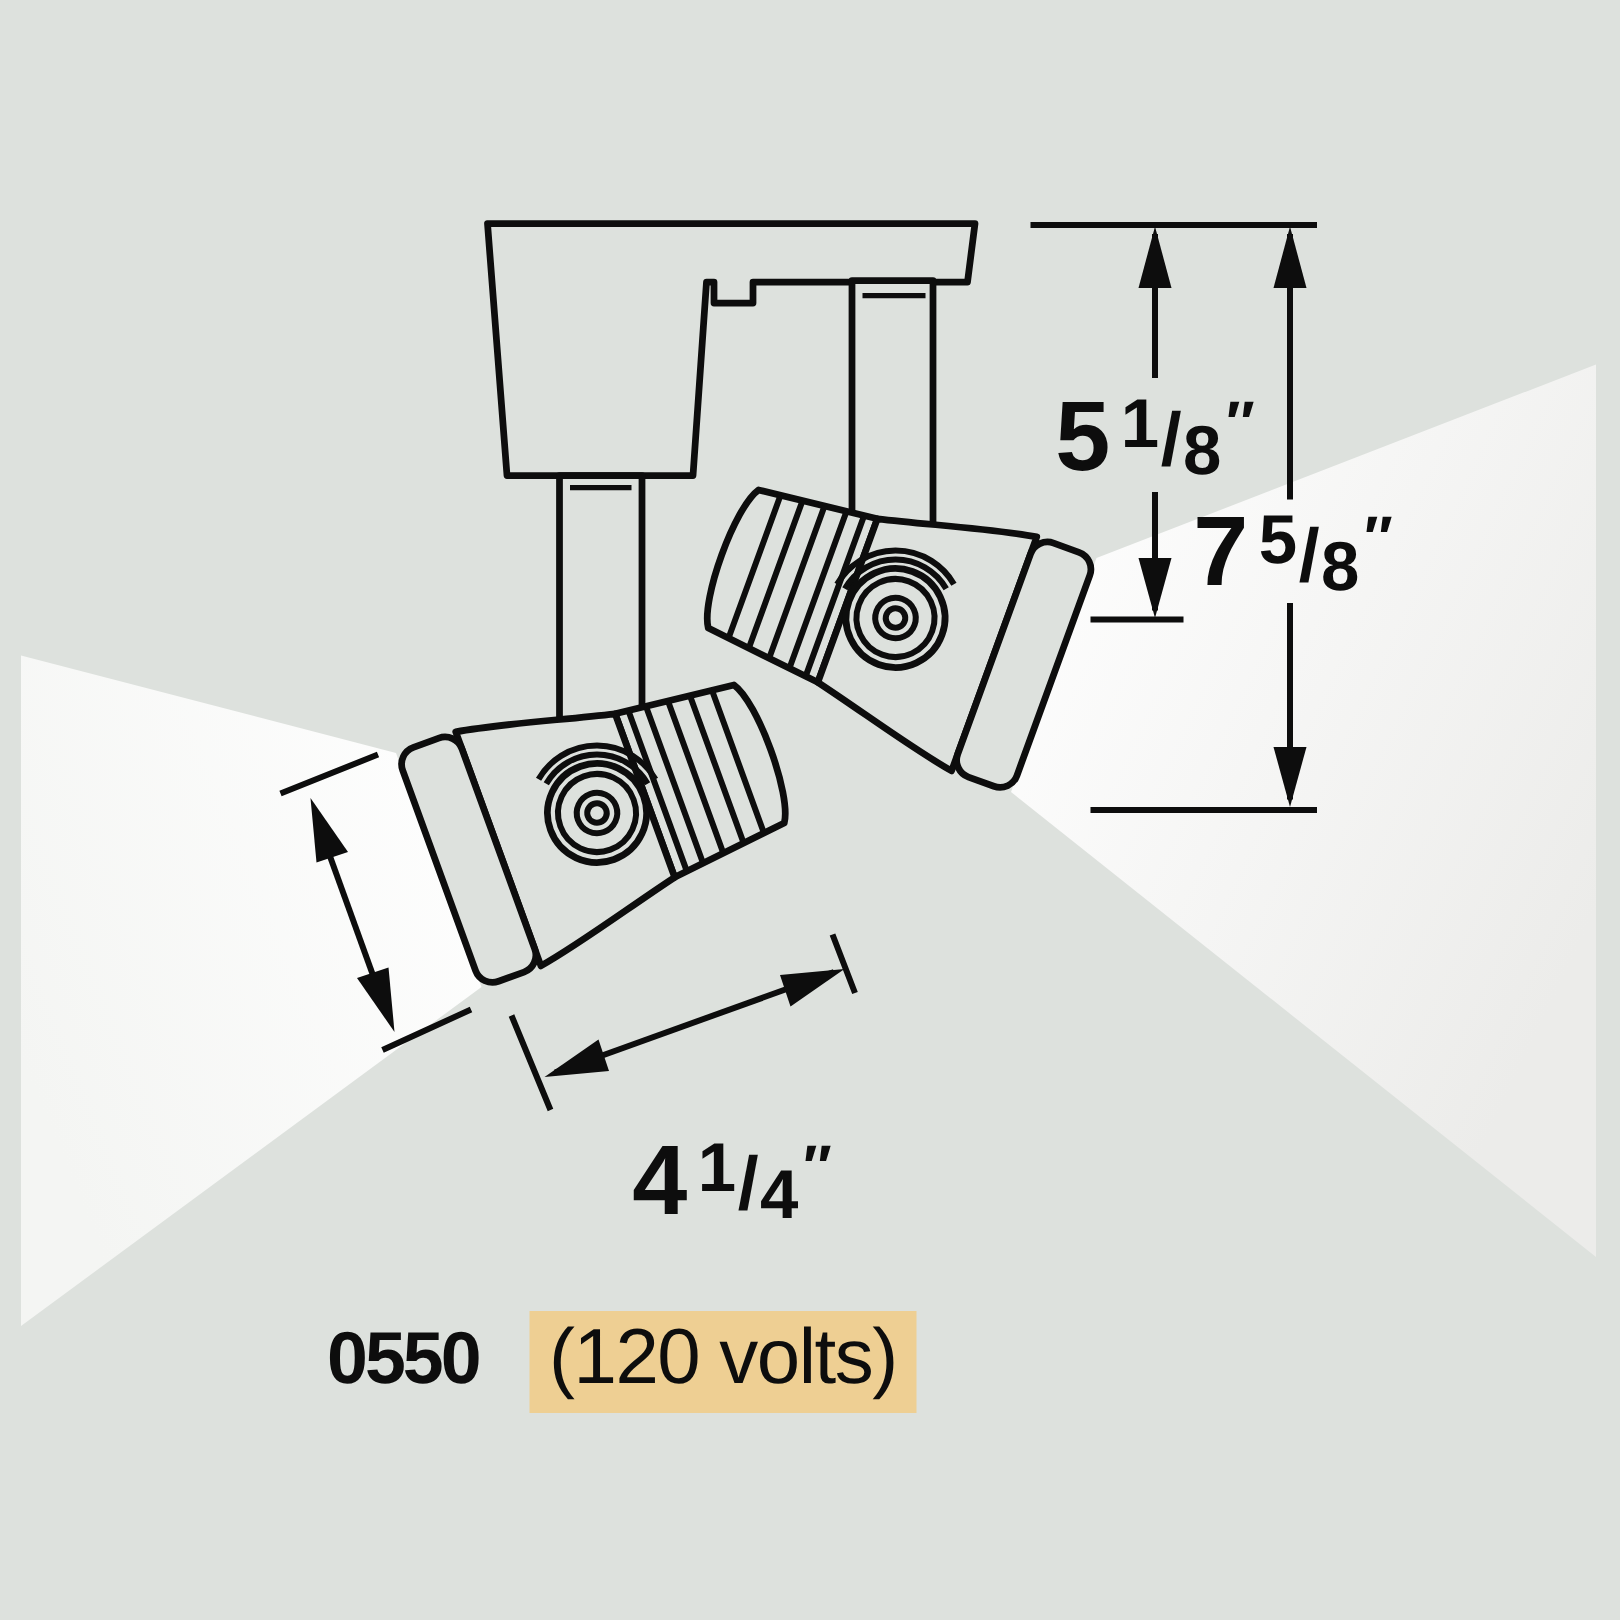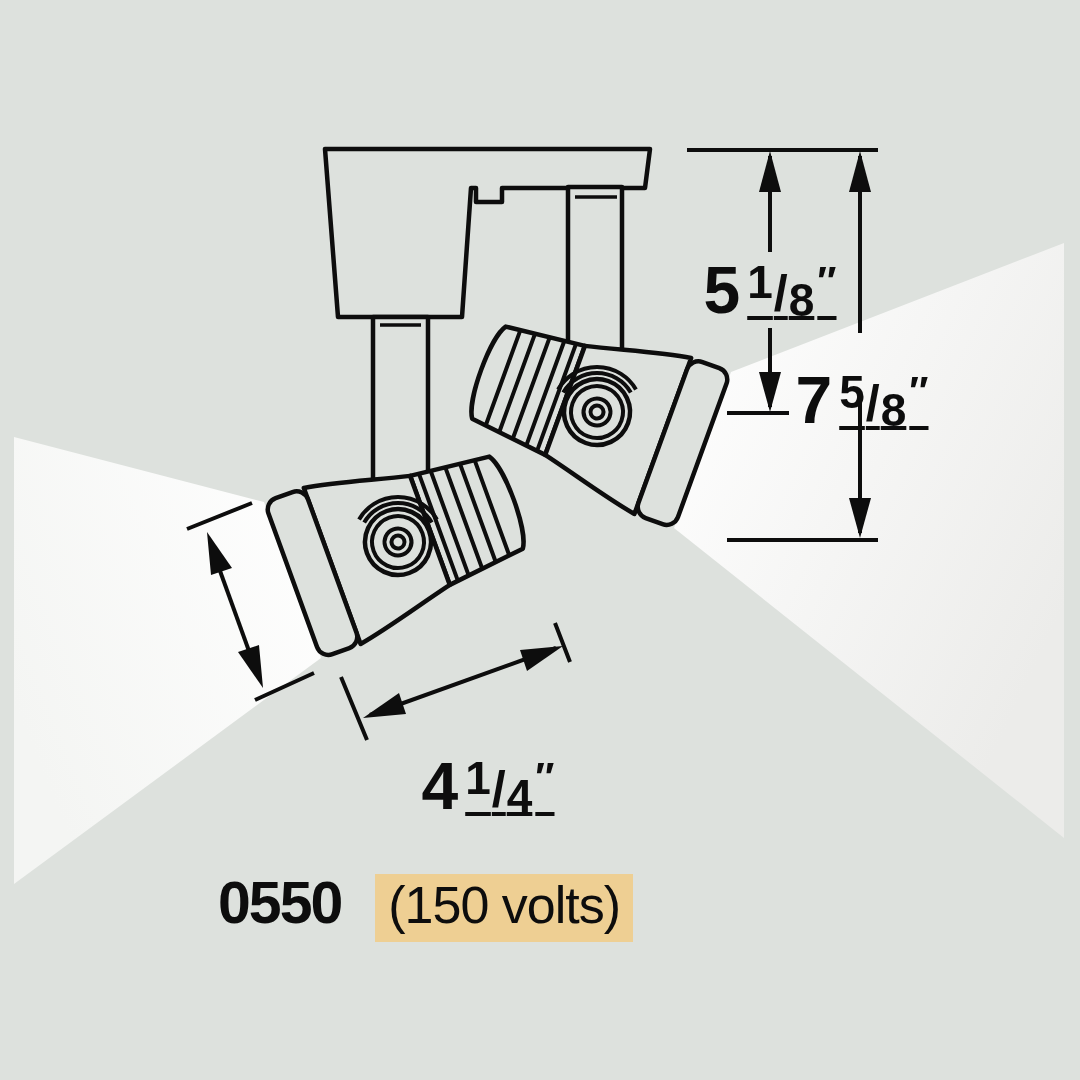--- a/index.html
+++ b/index.html
@@ -21,32 +21,32 @@
   .ln{fill:none;stroke:var(--line);stroke-width:4;stroke-linecap:butt;}
   .thin{stroke-width:3.5;}
   .ah{fill:var(--line);stroke:none;}
   
   .dim{
     position:absolute;transform:translate(-50%,-50%);
     white-space:nowrap;font-weight:bold;line-height:1;
     color:var(--line);
   }
   .dim .w{font-size:66px;letter-spacing:-2px;}
-  .dim .fr{font-size:46px;margin-left:9px;text-decoration:underline;}
+  .dim .fr{font-size:46px;margin-left:9px;}
   .dim .n{position:relative;top:-15px;}
   .dim .sl{position:relative;top:-3px;margin:0 1px;font-size:50px;}
   .dim .d{position:relative;top:3px;}
   .dim .u{position:relative;top:-18px;font-size:40px;margin-left:3px;}
   
   .product{
     position:absolute;left:218px;top:874px;
     display:flex;align-items:baseline;gap:34px;
     font-weight:bold;line-height:1;
   }
-  .product .model,.product .variant{font-size:59px;letter-spacing:-2px;}
+  .product .model,.product .variant{font-size:49px;letter-spacing:-2px;}
   .product .badge{
     font-weight:normal;font-size:52px;letter-spacing:-1px;
     background:var(--badge-bg);
     padding:5px 13px 11px 13px;
   }
 </style>
 </head>
 <body>
 
 <div id="stage">
@@ -140,27 +140,27 @@
       <polygon class="ah" points="363,718 406,714 399,693"></polygon>
       <polygon class="ah" points="563,646 527,671 520,650"></polygon>
     </g>
   </g>
 </svg>
 
 <div class="dim" style="left:770px;top:290px;">
   <span class="w">5</span><span class="fr"><span class="n">1</span><span class="sl">/</span><span class="d">8</span><span class="u">″</span></span>
 </div>
 
-<div class="dim" style="left:862px;top:367px;margin-top:33px;">
+<div class="dim" style="left:862px;top:367px;">
   <span class="w">7</span><span class="fr"><span class="n">5</span><span class="sl">/</span><span class="d">8</span><span class="u">″</span></span>
 </div>
 
 
 <div class="dim" style="left:488px;top:786px;">
   <span class="w">4</span><span class="fr"><span class="n">1</span><span class="sl">/</span><span class="d">4</span><span class="u">″</span></span>
 </div>
 
 <div class="product">
   <span class="model">0550</span>
-  <span class="badge">(150 volts)</span>
+  <span class="badge">(120 volts)</span>
 </div>
 
 </div>
 
 </body></html>

